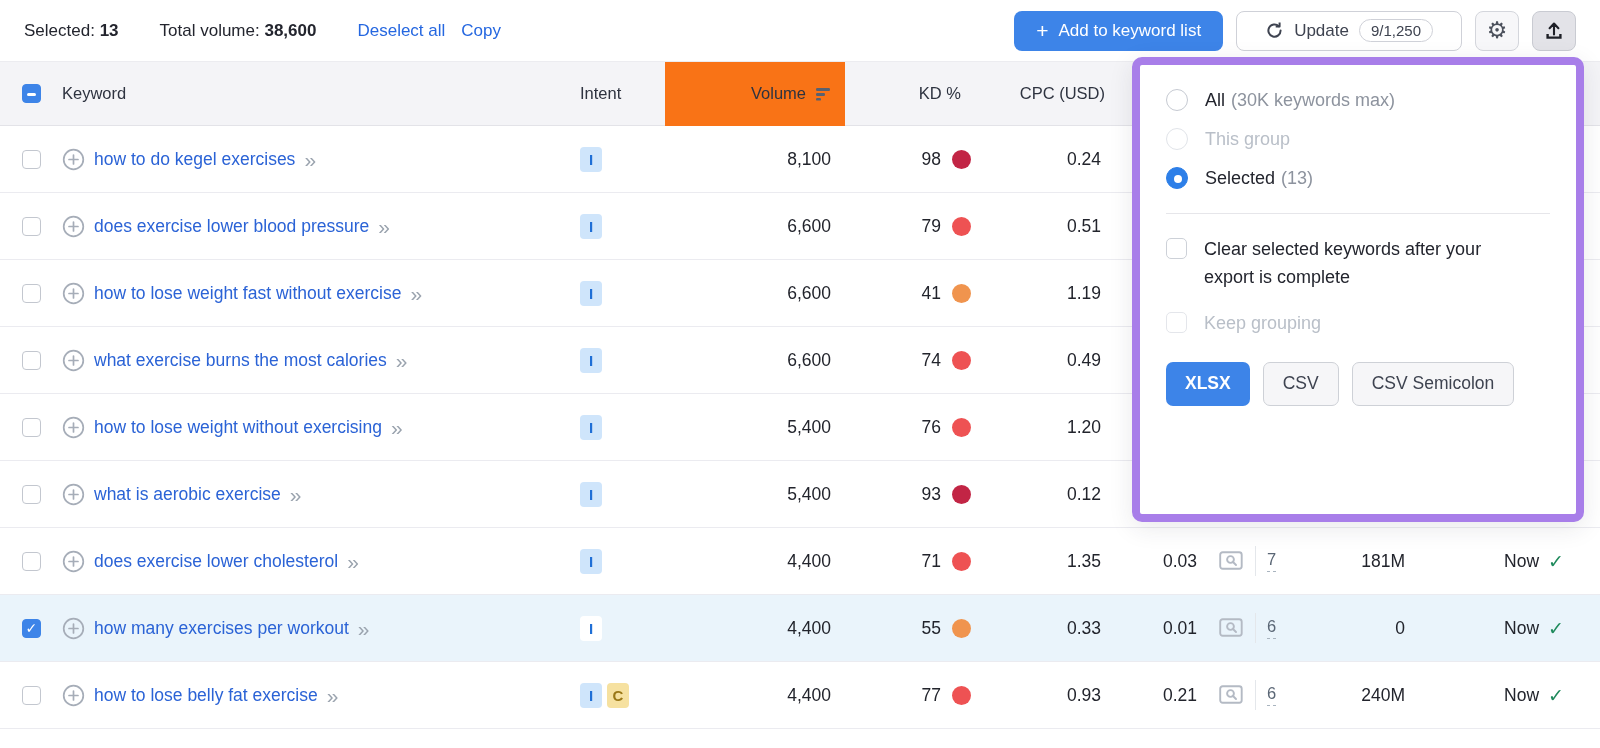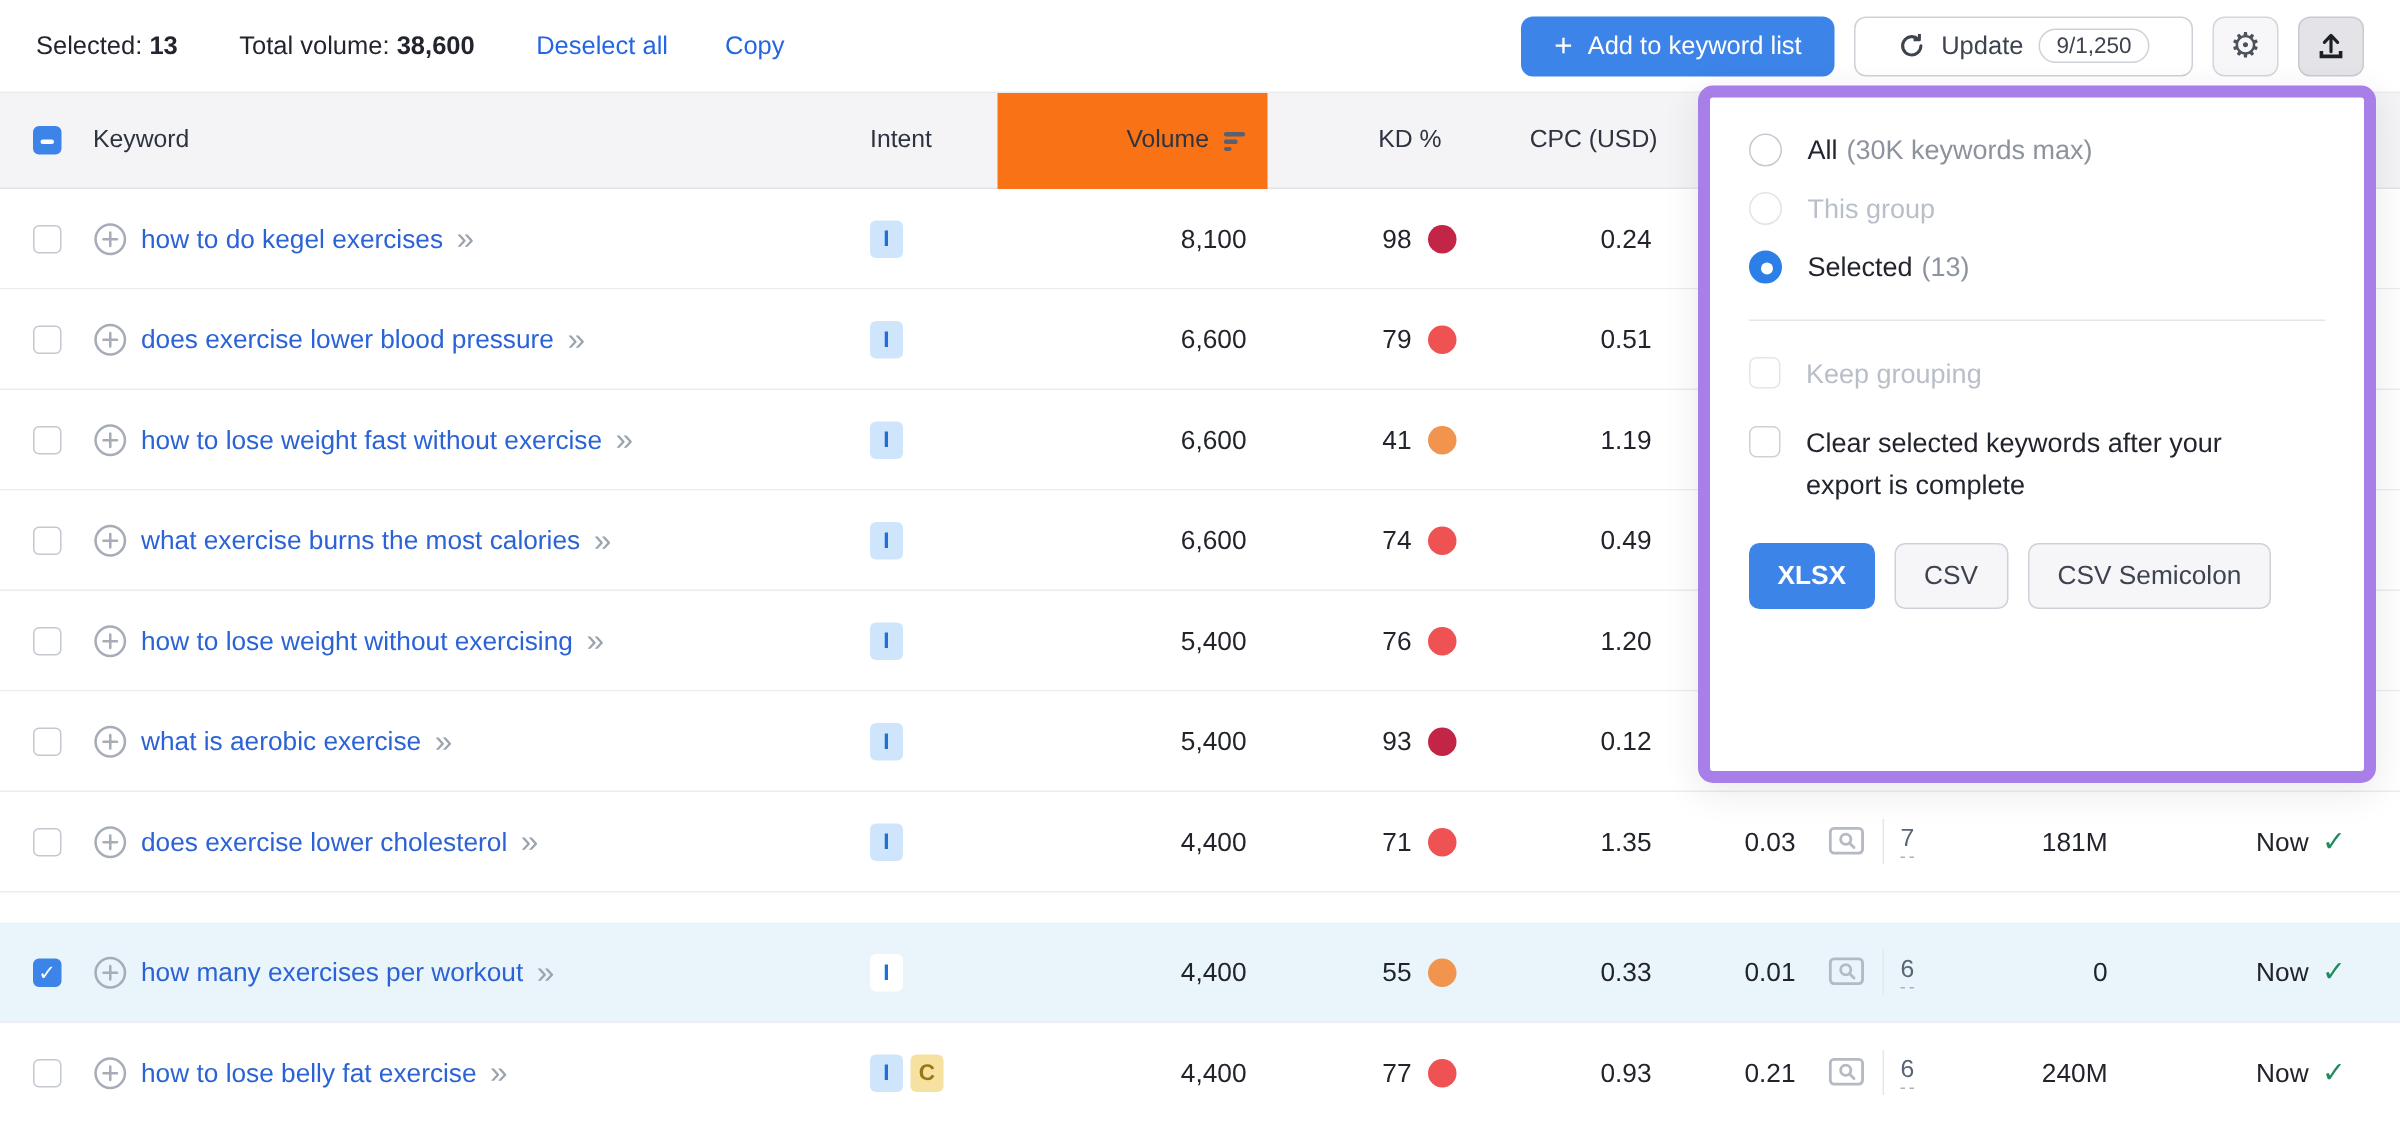--- a/index.html
+++ b/index.html
@@ -5,39 +5,39 @@
   * { margin:0; padding:0; box-sizing:border-box; }
   html,body { background:#fff; }
   body { font-family:"Liberation Sans","DejaVu Sans",sans-serif; color:#22242c; }
   .screen { position:relative; width:1600px; height:748px; background:#fff; overflow:hidden; }
 
   
   .topbar { position:relative; height:62px; display:flex; align-items:center; padding:0 24px;
             border-bottom:1px solid #ececf0; background:#fff; }
   .topbar .stat { font-size:17px; color:#23252e; margin-right:41px; }
   .topbar .stat b { font-weight:bold; }
-  .topbar .tblink { font-size:17px; color:#2567e0; margin-right:38px; cursor:pointer; }
+  .topbar .tblink { font-size:17px; color:#2567e0; margin-right:16px; cursor:pointer; }
   .topbar-right { margin-left:auto; display:flex; align-items:center; gap:13px; }
   .btn-add { display:flex; align-items:center; gap:10px; background:#3d84e8; color:#fff;
              font-size:17px; border:none; border-radius:8px; height:40px; padding:0 22px; cursor:pointer; }
   .btn-add .plus { font-size:21px; line-height:1; }
   .btn-update { display:flex; align-items:center; gap:10px; background:#fff; border:1px solid #cfd1d8;
                 border-radius:8px; height:40px; padding:0 28px; font-size:17px; color:#3e4350; cursor:pointer; }
   .pill { border:1px solid #cfd1d8; border-radius:14px; padding:2px 11px; font-size:15px; color:#3e4350; }
   .btn-icon { width:44px; height:40px; display:flex; align-items:center; justify-content:center;
               border:1px solid #d4d6dc; border-radius:8px; background:#f7f7f9; cursor:pointer; }
   .btn-icon.active { background:#e3e3e8; border-color:#c9cbd2; }
   .gear-glyph { font-size:23px; color:#4c515c; line-height:1; }
 
   
   .thead { display:flex; align-items:center; height:64px; background:#f4f4f7; border-bottom:1px solid #e3e3e8;
            font-size:16.5px; color:#2e3340; }
   .rows  { position:relative; }
   .trow { display:flex; align-items:center; height:67px; border-bottom:1px solid #ebebf0; font-size:17.5px; background:#fff; }
-  .trow.highlighted { background:#eaf4fb;margin-top:20px; }
+  .trow.highlighted { background:#eaf4fb; }
 
   .c-check { width:62px; display:flex; justify-content:center; flex:none; }
   .c-kw    { flex:1; display:flex; align-items:center; gap:9px; min-width:0; padding-right:8px; }
   .c-intent{ width:85px; flex:none; display:flex; gap:5px; }
   .c-vol   { width:180px; flex:none; text-align:right; padding-right:14px; }
   .c-kd    { width:130px; flex:none; display:flex; align-items:center; justify-content:flex-end; gap:11px; padding-right:4px; }
   .c-cpc   { width:130px; flex:none; text-align:right; padding-right:4px; }
   .c-com   { width:100px; flex:none; text-align:right; padding-right:8px; }
   .c-serp  { width:95px;  flex:none; display:flex; align-items:center; gap:11px; padding-left:14px; }
   .c-res   { width:105px; flex:none; text-align:right; }
@@ -550,27 +550,27 @@
       <span class="radio"></span>
       <span><span class="lbl">This group</span></span>
     </div>
     <div class="opt selected">
       <span class="radio"></span>
       <span><span class="lbl">Selected</span><span class="note">(13)</span></span>
     </div>
 
     <div class="popup-divider"></div>
 
+    <div class="chk">
+      <span class="box"></span>
+      <span class="lbl">Clear selected keywords after your export is complete</span>
+    </div>
     <div class="chk disabled">
       <span class="box"></span>
       <span class="lbl">Keep grouping</span>
-    </div>
-    <div class="chk">
-      <span class="box"></span>
-      <span class="lbl">Clear selected keywords after your export is complete</span>
     </div>
 
     <div class="fmt-row">
       <button class="fmt primary">XLSX</button>
       <button class="fmt ghost">CSV</button>
       <button class="fmt ghost">CSV Semicolon</button>
     </div>
   </div>
 
 </div>

